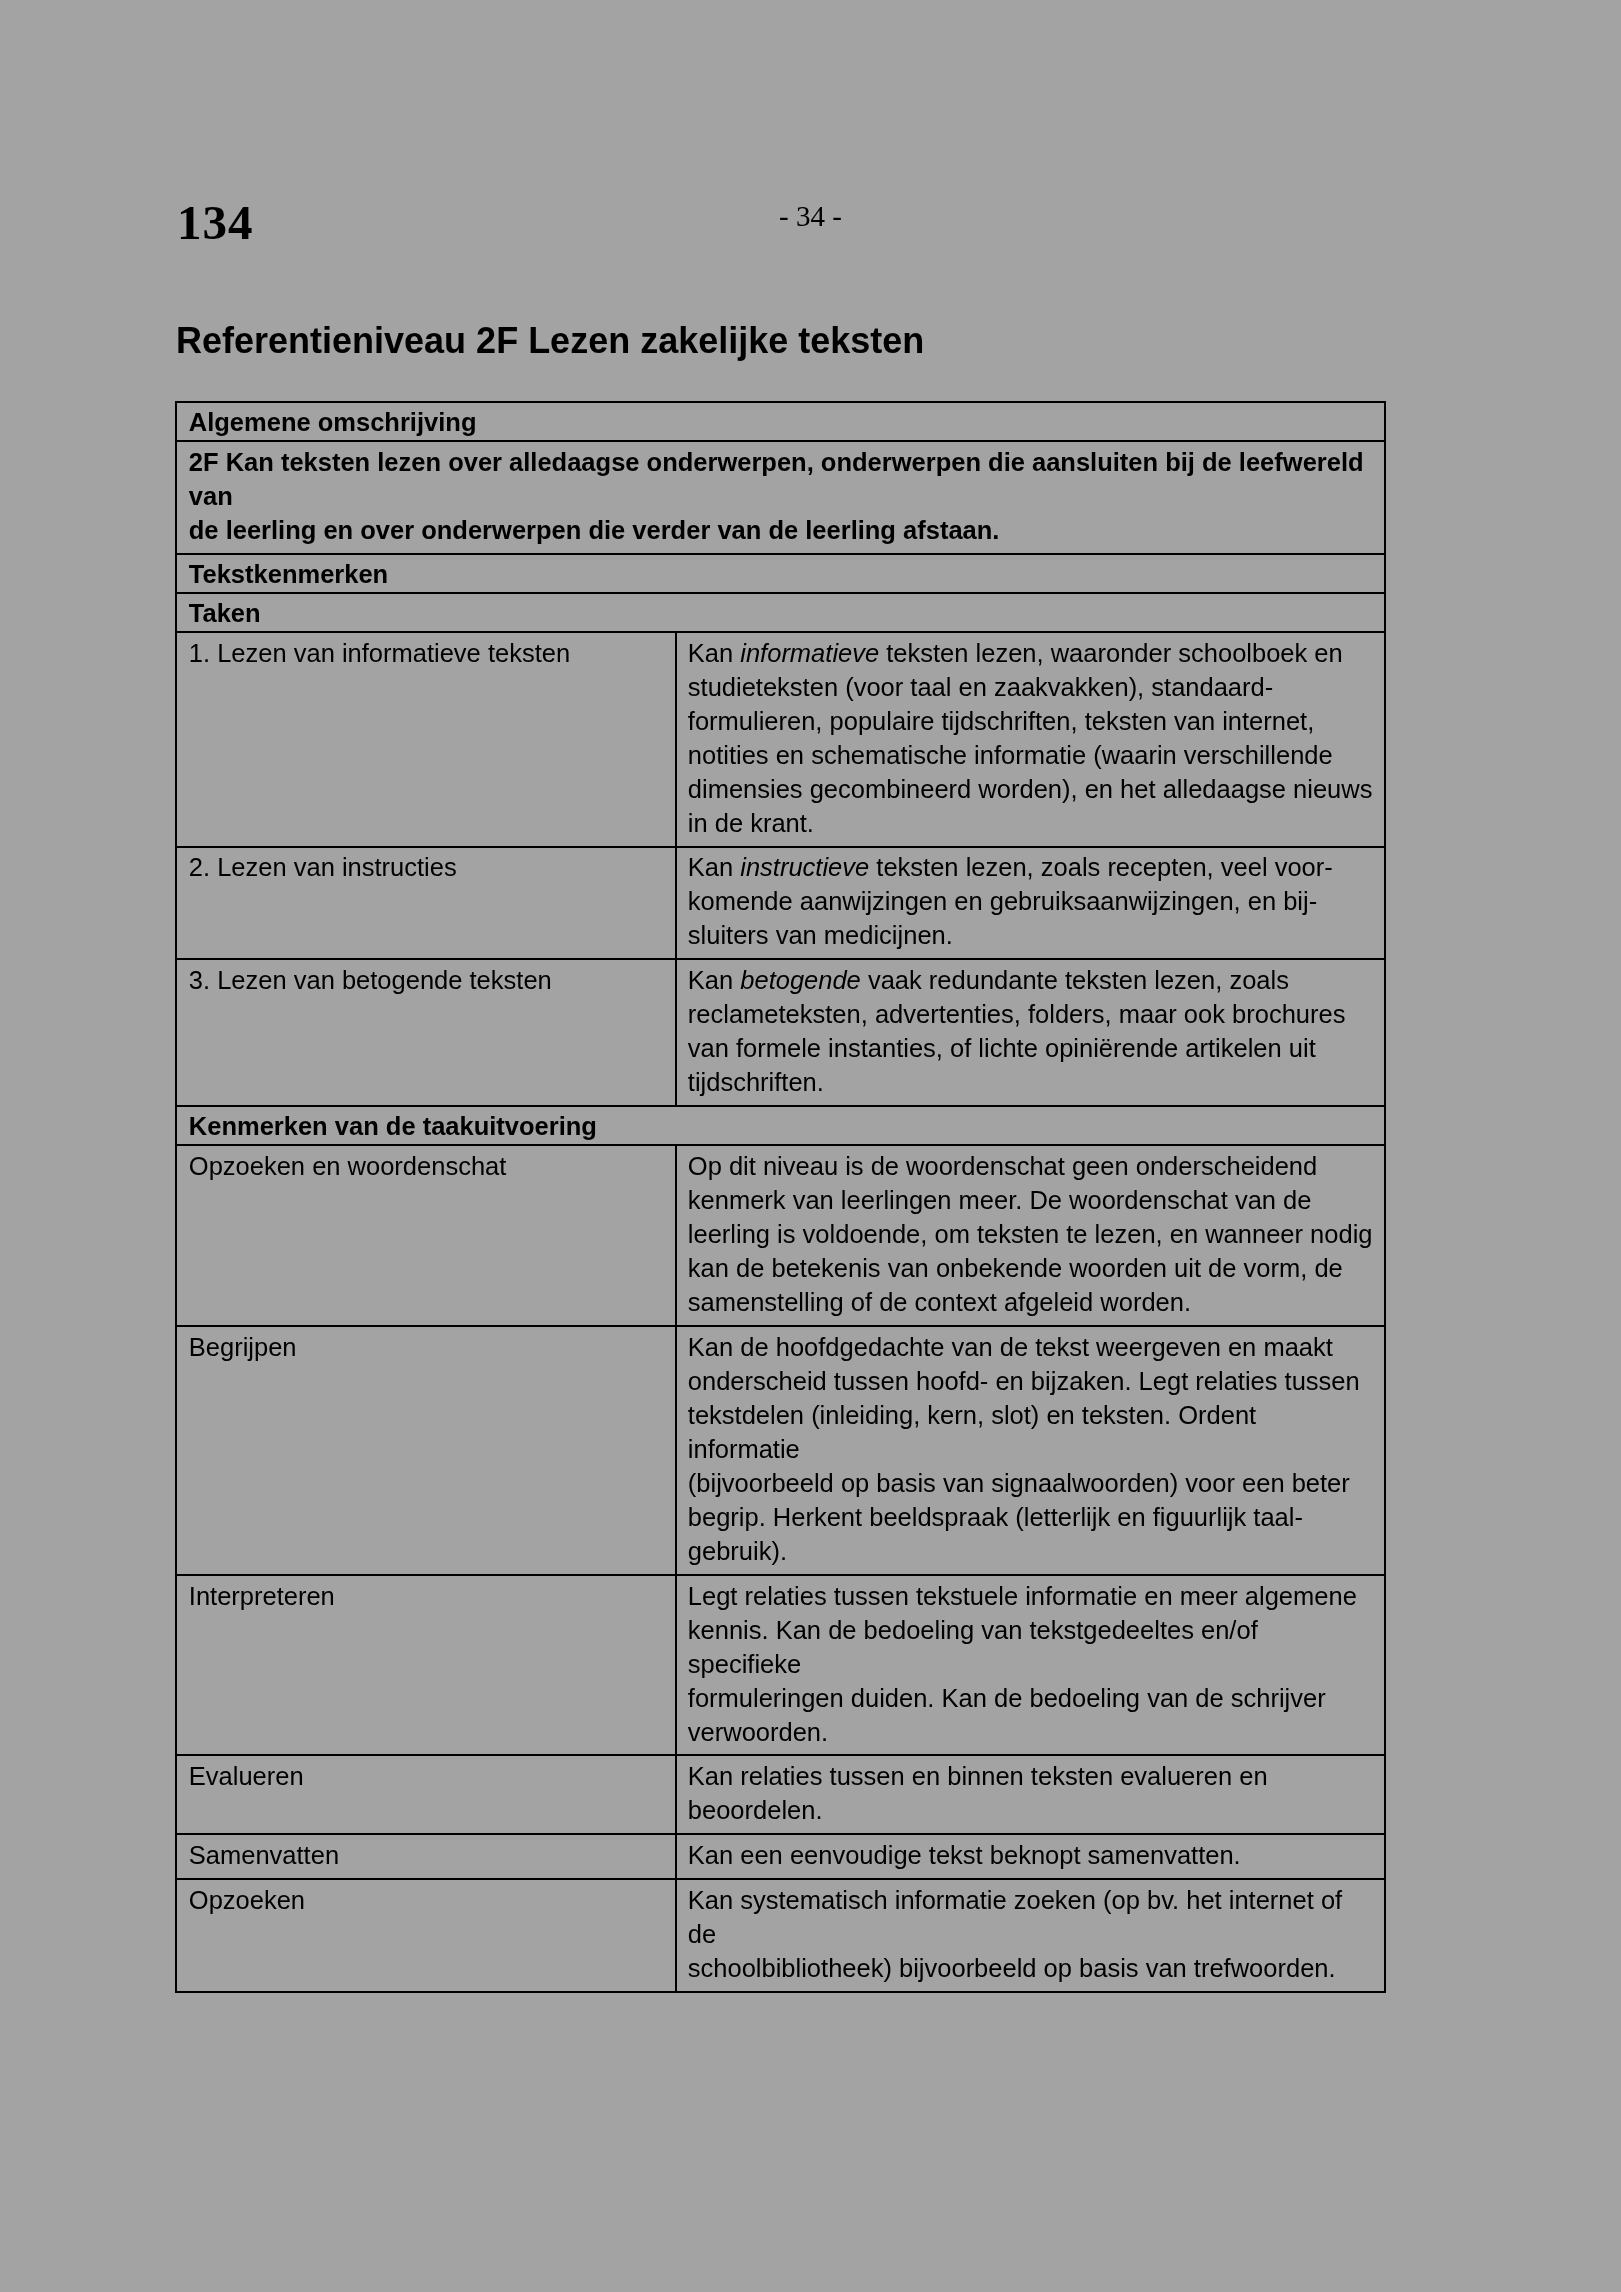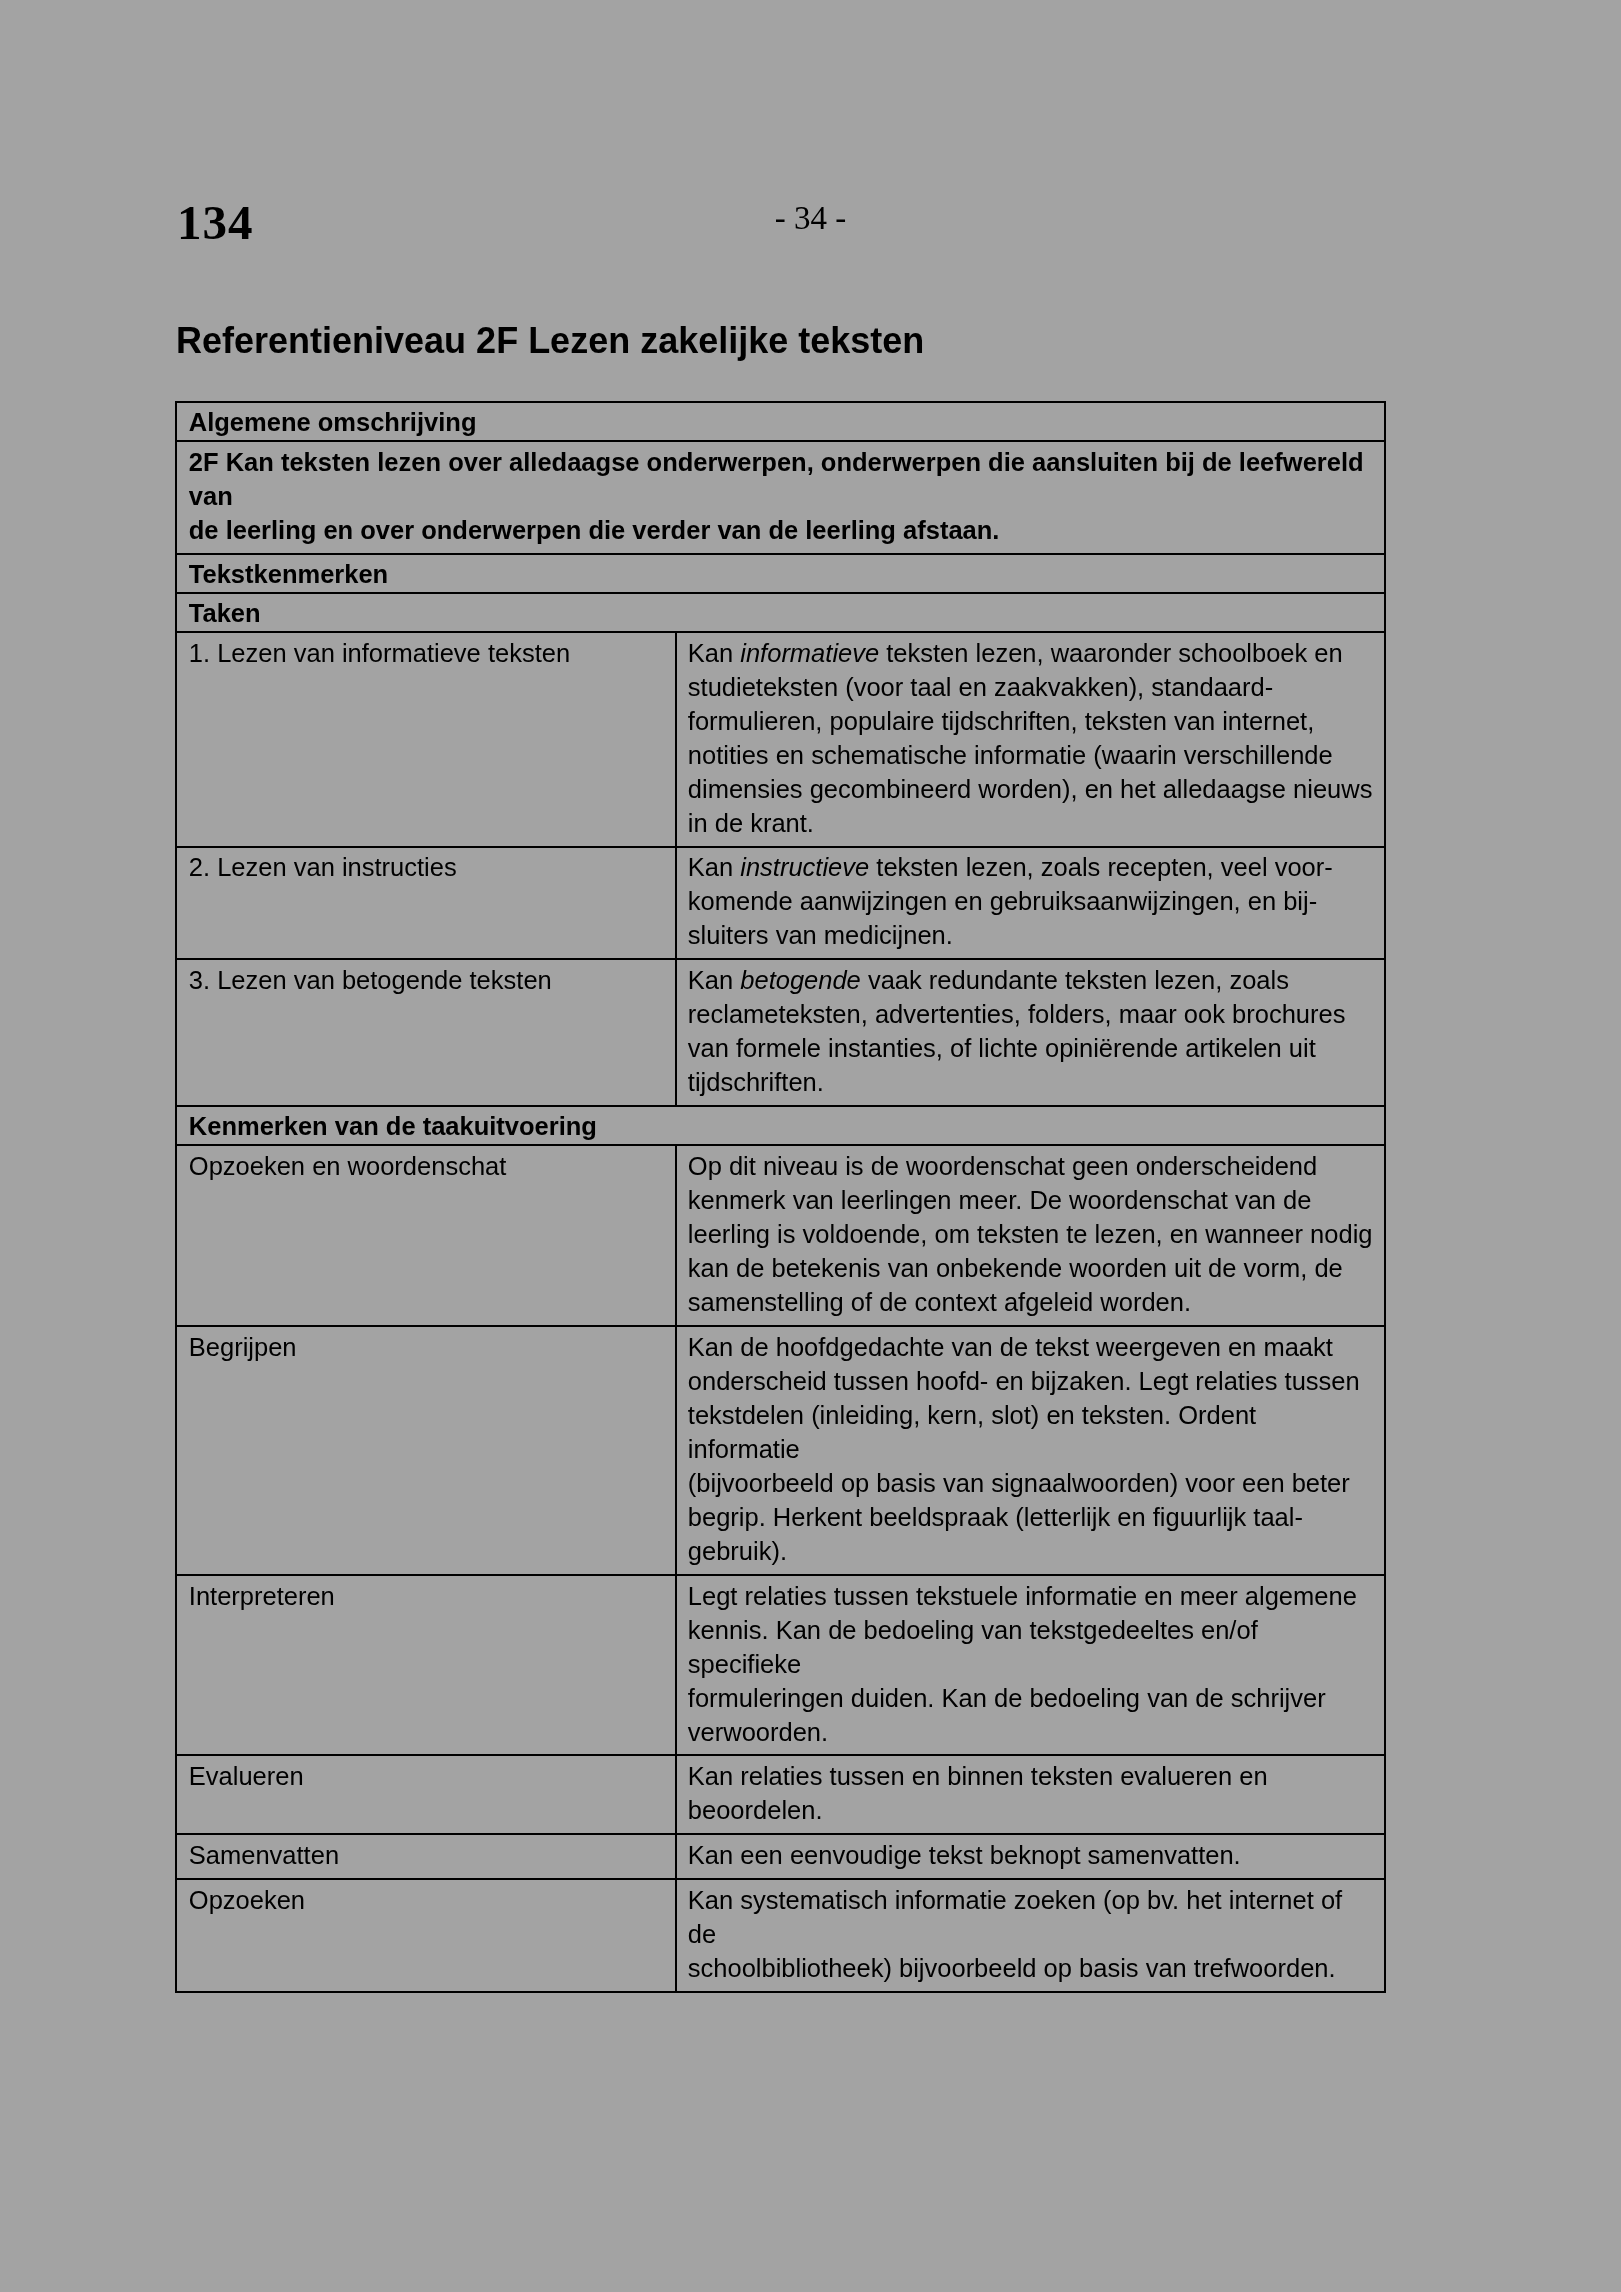--- a/index.html
+++ b/index.html
@@ -32,21 +32,21 @@
     line-height: 1;
     letter-spacing: 1px;
   }
   .page-number {
     position: absolute;
     left: 0;
     right: 0;
     top: 202px;
     text-align: center;
     font-family: "Liberation Serif", "DejaVu Serif", serif;
-    font-size: 33px;
+    font-size: 29px;
     line-height: 1;
   }
   .doc-heading {
     position: absolute;
     left: 176px;
     top: 321px;
     margin: 0;
     font-size: 36px;
     font-weight: bold;
     line-height: 1.1;

